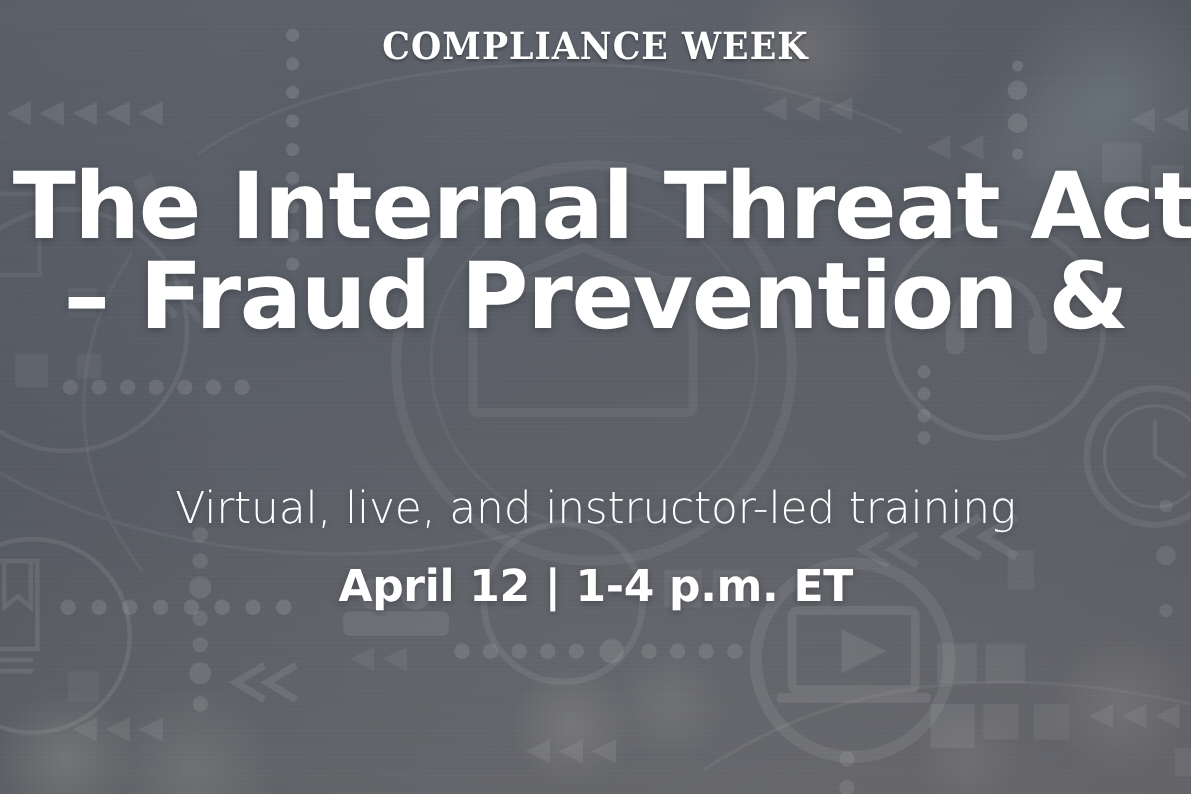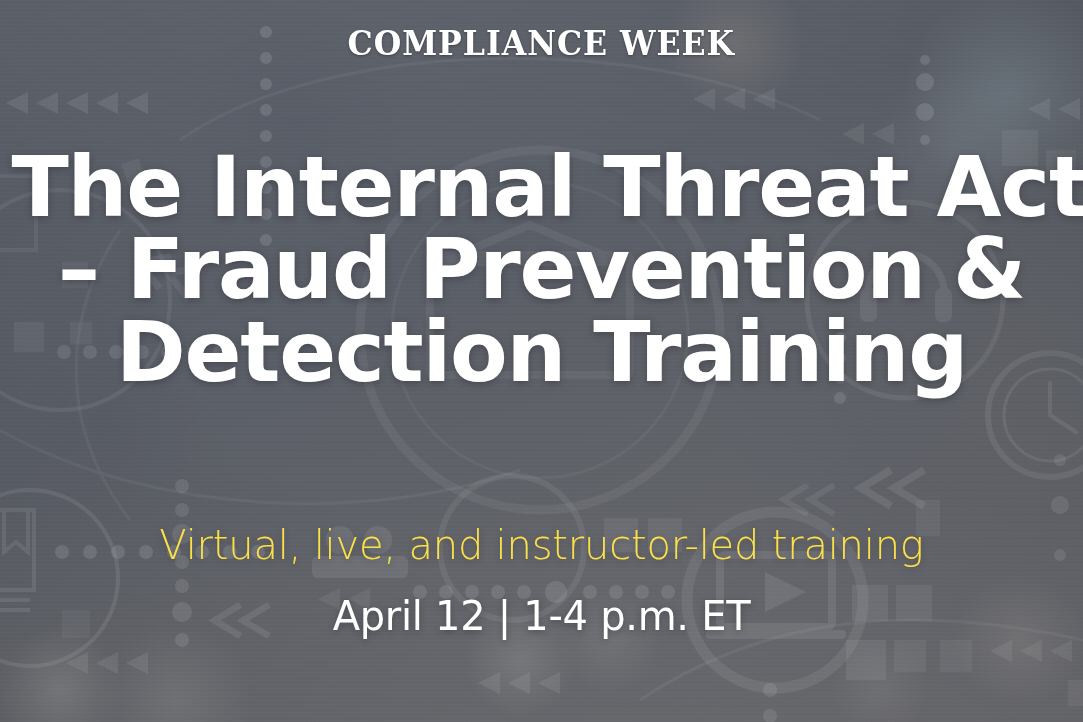--- a/index.html
+++ b/index.html
@@ -112,34 +112,34 @@
     letter-spacing: -1.2px;
     text-shadow: 0 2px 7px rgba(35,38,45,0.40);
   }
   #headline .hl-line { display: block; white-space: nowrap; }
   #headline .hl-line.l1 { font-size: 84px; }
   #headline .hl-line.l2 { font-size: 84px; text-align: center; }
   #headline .hl-line.l3 { font-size: 84px; }
 
   #subtitle {
     margin-top: 74px;
-    color: #fde047;
+    color: #ffffff;
     font-family: "DejaVu Sans", "Liberation Sans", sans-serif;
     font-weight: 300;
     font-size: 40px;
     line-height: 1.1;
     letter-spacing: -0.2px;
     text-shadow: 0 2px 6px rgba(35,38,45,0.35);
   }
 
   #date-line {
     margin-top: 26px;
     color: #ffffff;
     font-family: "DejaVu Sans", "Liberation Sans", sans-serif;
-    font-weight: 400;
+    font-weight: 700;
     font-size: 40px;
     letter-spacing: -0.3px;
     text-shadow: 0 2px 6px rgba(35,38,45,0.40);
   }
 </style>
 </head>
 <body>
 
 <div id="banner">
 
@@ -360,21 +360,20 @@
   <div class="bg-layer" id="bg-vignette"></div>
   <div class="bg-layer" id="bg-scrim"></div>
 
   <div id="content">
 
     <div id="logo">COMPLIANCE WEEK</div>
 
     <h1 id="headline">
       <span class="hl-line l1">The Internal Threat Actor</span>
       <span class="hl-line l2">– Fraud Prevention &amp;</span>
-      <span class="hl-line l3">Detection Training</span>
     </h1>
 
     <div id="subtitle">Virtual, live, and instructor-led training</div>
 
     <div id="date-line">April 12 | 1-4 p.m. ET</div>
 
   </div>
 </div>
 
 </body></html>

